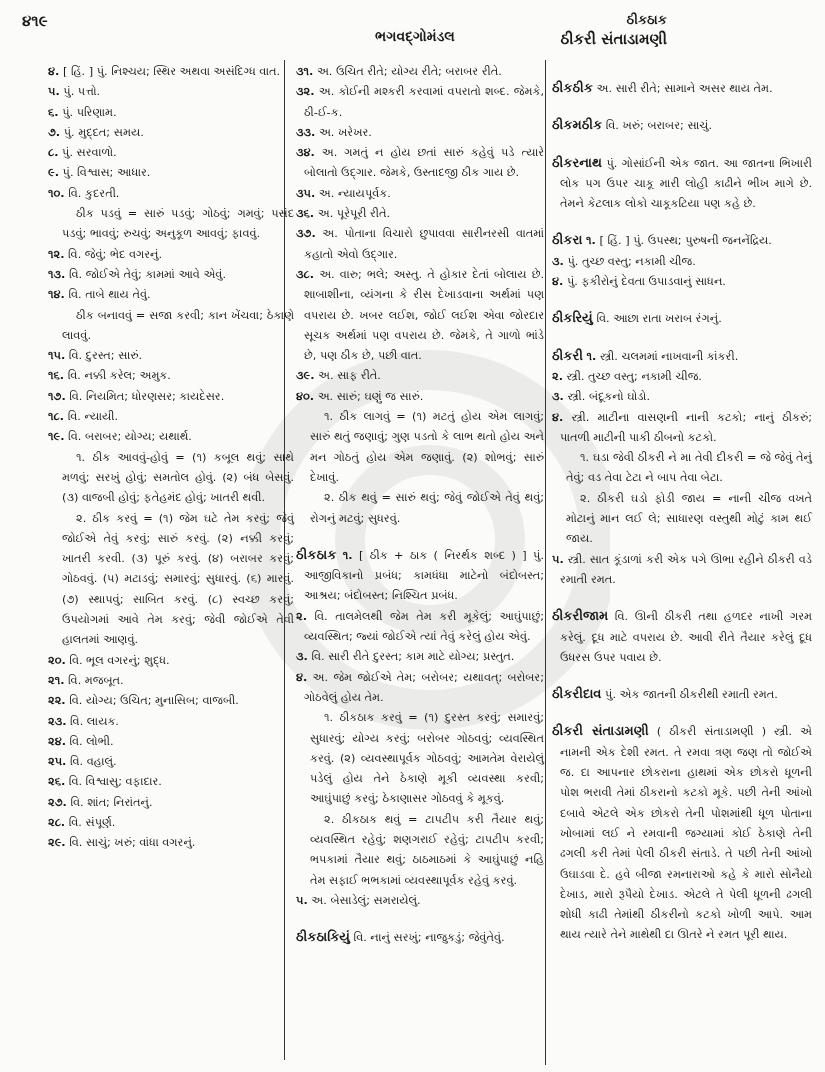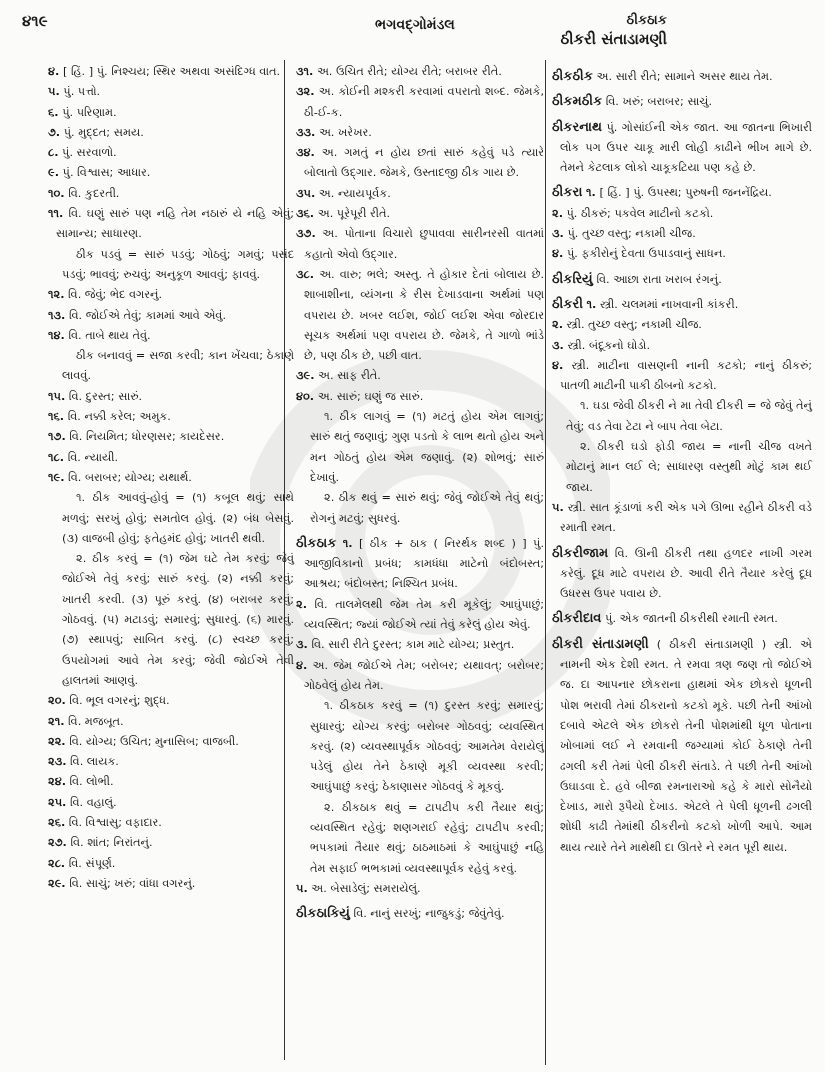--- a/index.html
+++ b/index.html
@@ -10,39 +10,39 @@
     position:relative;
   }
   .watermark {
     position:absolute; left:250px; top:330px; width:360px; height:420px;
     opacity:0.06; pointer-events:none;
   }
   .header {
     position:absolute; top:8px; left:0; width:685px; height:48px;text-decoration:underline;
   }
   .page-no { position:absolute; left:22px; top:4px; font-size:15px; font-weight:bold; }
-  .running-title { position:absolute; left:330px; top:8px; width:170px; text-align:center; font-size:14px; font-weight:bold; }
+  .running-title { position:absolute; left:330px; top:20px; width:170px; text-align:center; font-size:14px; font-weight:bold; }
   .guide1 { position:absolute; right:18px; top:4px; font-size:13px; font-weight:bold; text-align:right; }
   .guide2 { position:absolute; right:18px; top:22px; font-size:15px; font-weight:bold; text-align:right; }
   .col {
     position:absolute; top:62px; font-size:11.3px; line-height:20.3px;
     text-align:justify;
   }
   .col1 { left:48px; width:246px; }
   .col2 { left:296px; width:248px; }
   .col3 { left:552px; width:260px; }
   .divider { position:absolute; top:60px; width:1px; background:#333; }
   .div1 { left:284px; height:1000px; }
   .div2 { left:545px; height:1005px; }
   .entry { margin:0; padding-left:0; }
   .entry.sub { padding-left:14px; text-indent:14px; }
   .entry.hang { padding-left:8px; text-indent:-8px; }
   .num { font-weight:bold; }
   .hw { font-weight:bold; font-size:13px; }
-  .gap { margin-top:4px; }
+  .gap { margin-top:16px; }
 </style>
 </head>
 <body>
 
 <svg class="watermark" viewBox="0 0 360 420">
   <circle cx="180" cy="210" r="170" fill="none" stroke="#000" stroke-width="40"></circle>
   <circle cx="180" cy="210" r="80" fill="none" stroke="#000" stroke-width="30"></circle>
 </svg>
 
 <div class="header">
@@ -56,21 +56,20 @@
 <div class="divider div2"></div>
 
 <div class="col col1">
     <p class="entry hang"><span class="num">૪.</span> <span>[ હિં. ] પું. નિશ્ચય; સ્થિર અથવા અસંદિગ્ધ વાત.</span></p>
     <p class="entry hang"><span class="num">૫.</span> <span>પું. પત્તો.</span></p>
     <p class="entry hang"><span class="num">૬.</span> <span>પું. પરિણામ.</span></p>
     <p class="entry hang"><span class="num">૭.</span> <span>પું. મુદ્દત; સમય.</span></p>
     <p class="entry hang"><span class="num">૮.</span> <span>પું. સરવાળો.</span></p>
     <p class="entry hang"><span class="num">૯.</span> <span>પું. વિશ્વાસ; આધાર.</span></p>
     <p class="entry hang"><span class="num">૧૦.</span> <span>વિ. કુદરતી.</span></p>
-    <p class="entry hang"><span class="num">૧૧.</span> <span>વિ. ઘણું સારું પણ નહિ તેમ નઠારું યે નહિ એવું; સામાન્ય; સાધારણ.</span></p>
     <p class="entry sub"><span>ઠીક પડવું = સારું પડવું; ગોઠવું; ગમવું; પસંદ પડવું; ભાવવું; રુચવું; અનુકૂળ આવવું; ફાવવું.</span></p>
     <p class="entry hang"><span class="num">૧૨.</span> <span>વિ. જેવું; ભેદ વગરનું.</span></p>
     <p class="entry hang"><span class="num">૧૩.</span> <span>વિ. જોઈએ તેવું; કામમાં આવે એવું.</span></p>
     <p class="entry hang"><span class="num">૧૪.</span> <span>વિ. તાબે થાય તેવું.</span></p>
     <p class="entry sub"><span>ઠીક બનાવવું = સજા કરવી; કાન ખેંચવા; ઠેકાણે લાવવું.</span></p>
     <p class="entry hang"><span class="num">૧૫.</span> <span>વિ. દુરસ્ત; સારું.</span></p>
     <p class="entry hang"><span class="num">૧૬.</span> <span>વિ. નક્કી કરેલ; અમુક.</span></p>
     <p class="entry hang"><span class="num">૧૭.</span> <span>વિ. નિયમિત; ધોરણસર; કાયદેસર.</span></p>
     <p class="entry hang"><span class="num">૧૮.</span> <span>વિ. ન્યાયી.</span></p>
     <p class="entry hang"><span class="num">૧૯.</span> <span>વિ. બરાબર; યોગ્ય; યથાર્થ.</span></p>
@@ -107,21 +106,20 @@
     <p class="entry sub"><span>૧. ઠીકઠાક કરવું = (૧) દુરસ્ત કરવું; સમારવું; સુધારવું; યોગ્ય કરવું; બરોબર ગોઠવવું; વ્યવસ્થિત કરવું. (૨) વ્યવસ્થાપૂર્વક ગોઠવવું; આમતેમ વેરાયેલું પડેલું હોય તેને ઠેકાણે મૂકી વ્યવસ્થા કરવી; આઘુંપાછું કરવું; ઠેકાણાસર ગોઠવવું કે મૂકવું.</span></p>
     <p class="entry sub"><span>૨. ઠીકઠાક થવું = ટાપટીપ કરી તૈયાર થવું; વ્યવસ્થિત રહેવું; શણગરાઈ રહેવું; ટાપટીપ કરવી; ભપકામાં તૈયાર થવું; ઠાઠમાઠમાં કે આઘુંપાછું નહિ તેમ સફાઈ ભભકામાં વ્યવસ્થાપૂર્વક રહેવું કરવું.</span></p>
     <p class="entry hang"><span class="num">૫.</span> <span>અ. બેસાડેલું; સમરાયેલું.</span></p>
     <p class="entry hang gap"><span class="hw">ઠીકઠાકિયું</span> <span>વિ. નાનું સરખું; નાજુકડું; જેવુંતેવું.</span></p>
   </div>
 <div class="col col3">
     <p class="entry hang gap"><span class="hw">ઠીકઠીક</span> <span>અ. સારી રીતે; સામાને અસર થાય તેમ.</span></p>
     <p class="entry hang gap"><span class="hw">ઠીકમઠીક</span> <span>વિ. ખરું; બરાબર; સાચું.</span></p>
     <p class="entry hang gap"><span class="hw">ઠીકરનાથ</span> <span>પું. ગોસાંઈની એક જાત. આ જાતના ભિખારી લોક પગ ઉપર ચાકૂ મારી લોહી કાઢીને ભીખ માગે છે. તેમને કેટલાક લોકો ચાકૂકટિયા પણ કહે છે.</span></p>
     <p class="entry hang gap"><span class="hw">ઠીકરા</span> <span class="num">૧.</span> <span>[ હિં. ] પું. ઉપસ્થ; પુરુષની જનનેંદ્રિય.</span></p>
-    <p class="entry hang"><span class="num">૨.</span> <span>પું. ઠીકરું; પકવેલ માટીનો કટકો.</span></p>
     <p class="entry hang"><span class="num">૩.</span> <span>પું. તુચ્છ વસ્તુ; નકામી ચીજ.</span></p>
     <p class="entry hang"><span class="num">૪.</span> <span>પું. ફકીરોનું દેવતા ઉપાડવાનું સાધન.</span></p>
     <p class="entry hang gap"><span class="hw">ઠીકરિયું</span> <span>વિ. આછા રાતા ખરાબ રંગનું.</span></p>
     <p class="entry hang gap"><span class="hw">ઠીકરી</span> <span class="num">૧.</span> <span>સ્ત્રી. ચલમમાં નાખવાની કાંકરી.</span></p>
     <p class="entry hang"><span class="num">૨.</span> <span>સ્ત્રી. તુચ્છ વસ્તુ; નકામી ચીજ.</span></p>
     <p class="entry hang"><span class="num">૩.</span> <span>સ્ત્રી. બંદૂકનો ઘોડો.</span></p>
     <p class="entry hang"><span class="num">૪.</span> <span>સ્ત્રી. માટીના વાસણની નાની કટકો; નાનું ઠીકરું; પાતળી માટીની પાકી ઠીબનો કટકો.</span></p>
     <p class="entry sub"><span>૧. ઘડા જેવી ઠીકરી ને મા તેવી દીકરી = જે જેવું તેનું તેવું; વડ તેવા ટેટા ને બાપ તેવા બેટા.</span></p>
     <p class="entry sub"><span>૨. ઠીકરી ઘડો ફોડી જાય = નાની ચીજ વખતે મોટાનું માન લઈ લે; સાધારણ વસ્તુથી મોટું કામ થઈ જાય.</span></p>
     <p class="entry hang"><span class="num">૫.</span> <span>સ્ત્રી. સાત કૂંડાળાં કરી એક પગે ઊભા રહીને ઠીકરી વડે રમાતી રમત.</span></p>

